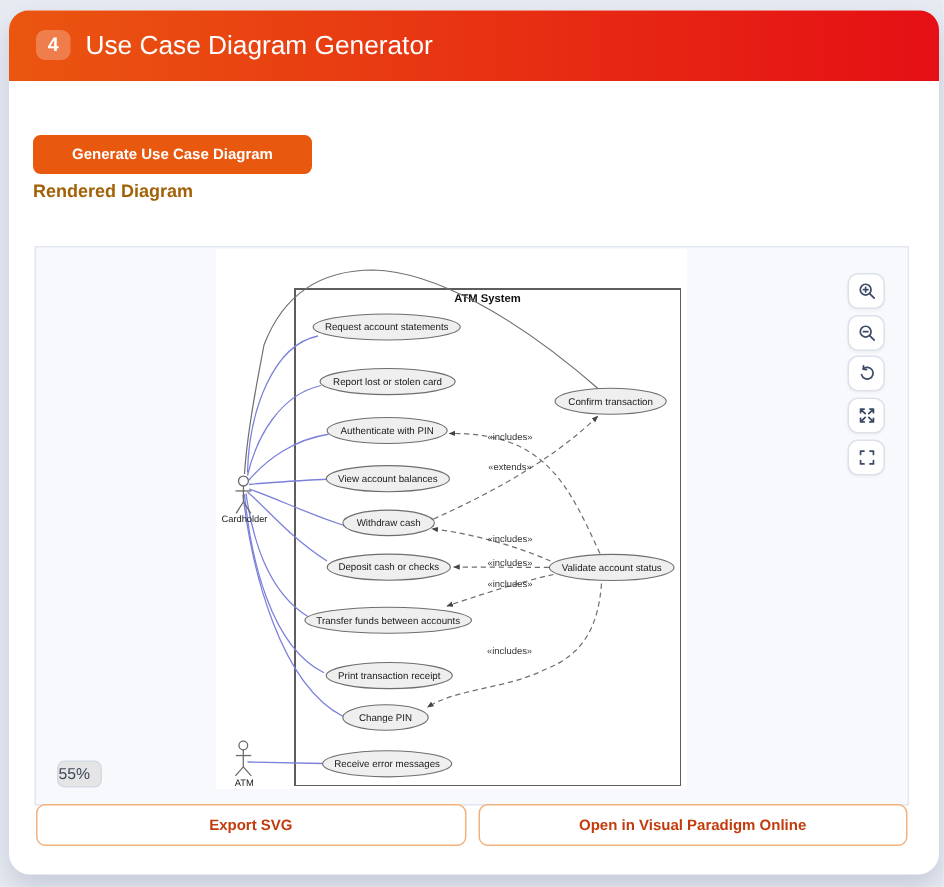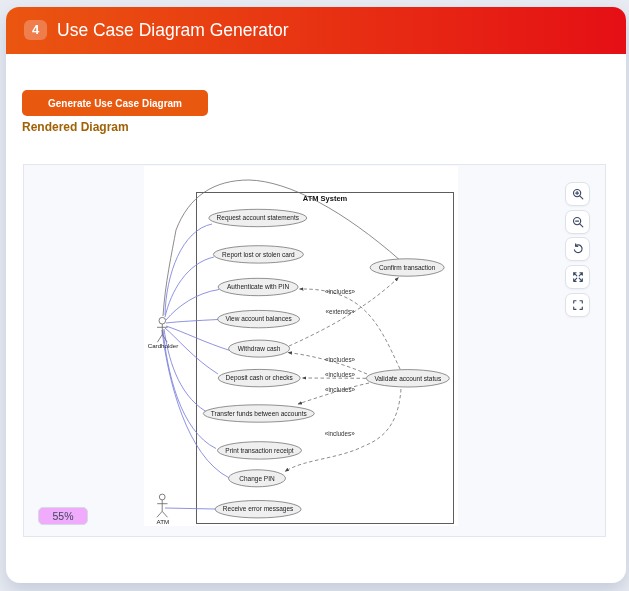--- a/index.html
+++ b/index.html
@@ -8,21 +8,21 @@
 .header { position:absolute; left:0; top:0; width:100%; height:47px; background:linear-gradient(90deg,#ea5610,#e50f15); border-radius:13px 13px 0 0; }
 .badge { position:absolute; left:18px; top:13px; width:23px; height:20px; background:rgba(255,255,255,.25); border-radius:6px; color:#fff; font-weight:bold; font-size:13px; text-align:center; line-height:20px; }
 .title { position:absolute; left:51px; top:13px; color:#fff; font-weight:normal; font-size:17.5px; }
 .genbtn { position:absolute; left:16px; top:83px; width:186px; height:26px; background:#e8580e; border:none; border-radius:5px; color:#fff; font-family:"Liberation Sans",sans-serif; font-weight:bold; font-size:10px; }
 .sublabel { position:absolute; left:16px; top:112.5px; font-weight:bold; font-size:12px; color:#a16207; }
 .viewer { position:absolute; left:17px; top:141px; width:583px; height:373px; background:#f8f9fc; border:1px solid #e2e6ef; border-radius:0;margin-top:16px; }
 .canvas { position:absolute; left:120px; top:1px; width:314px; height:360px; background:#fff; }
 .controls { position:absolute; right:15px; top:17px; display:flex; flex-direction:column; gap:3.7px; }
 .ctl { width:25px; height:24px; background:#fff; border:1px solid #dde1ea; border-radius:7px; display:flex; align-items:center; justify-content:center; box-shadow:0 1px 2px rgba(0,0,0,.04); }
 .ctl svg { stroke:#3c4964; fill:none; stroke-width:1.15; stroke-linecap:round; stroke-linejoin:round; }
-.zoombadge { position:absolute; left:14px; top:342px; width:50px; height:18px; background:#f0abfc; border:1px solid #d5dae3; border-radius:5px; font-size:10.5px; color:#3c4758; text-align:center; line-height:16px; }
+.zoombadge { position:absolute; left:14px; top:342px; width:30px; height:18px; background:#e5e5e5; border:1px solid #d5dae3; border-radius:5px; font-size:10.5px; color:#3c4758; line-height:16px; }
 .actions { position:absolute; left:18px; top:529px; width:581px; display:flex; gap:8px; }
 .abtn { flex:1; height:28px; background:#fff; border:1px solid #f2b27e; border-radius:6px; color:#c23c0e; font-family:"Liberation Sans",sans-serif; font-weight:bold; font-size:10px; }
 </style>
 </head>
 <body>
 <div class="card">
   <div class="header">
     <div class="badge">4</div>
     <div class="title">Use Case Diagram Generator</div>
   </div>
@@ -151,13 +151,17 @@
           </svg>
         </div>
       <div class="ctl">
           <svg width="12" height="12" viewBox="0 0 12 12" stroke-width="1.25">
             <path d="M1.7,4 V1.7 H4 M8,1.7 H10.3 V4 M10.3,8 V10.3 H8 M4,10.3 H1.7 V8"></path>
           </svg>
         </div>
     </div>
     <div class="zoombadge">55%</div>
   </div>
+  <div class="actions">
+    <button class="abtn">Export SVG</button>
+    <button class="abtn">Open in Visual Paradigm Online</button>
+  </div>
 </div>
 
 </body></html>

